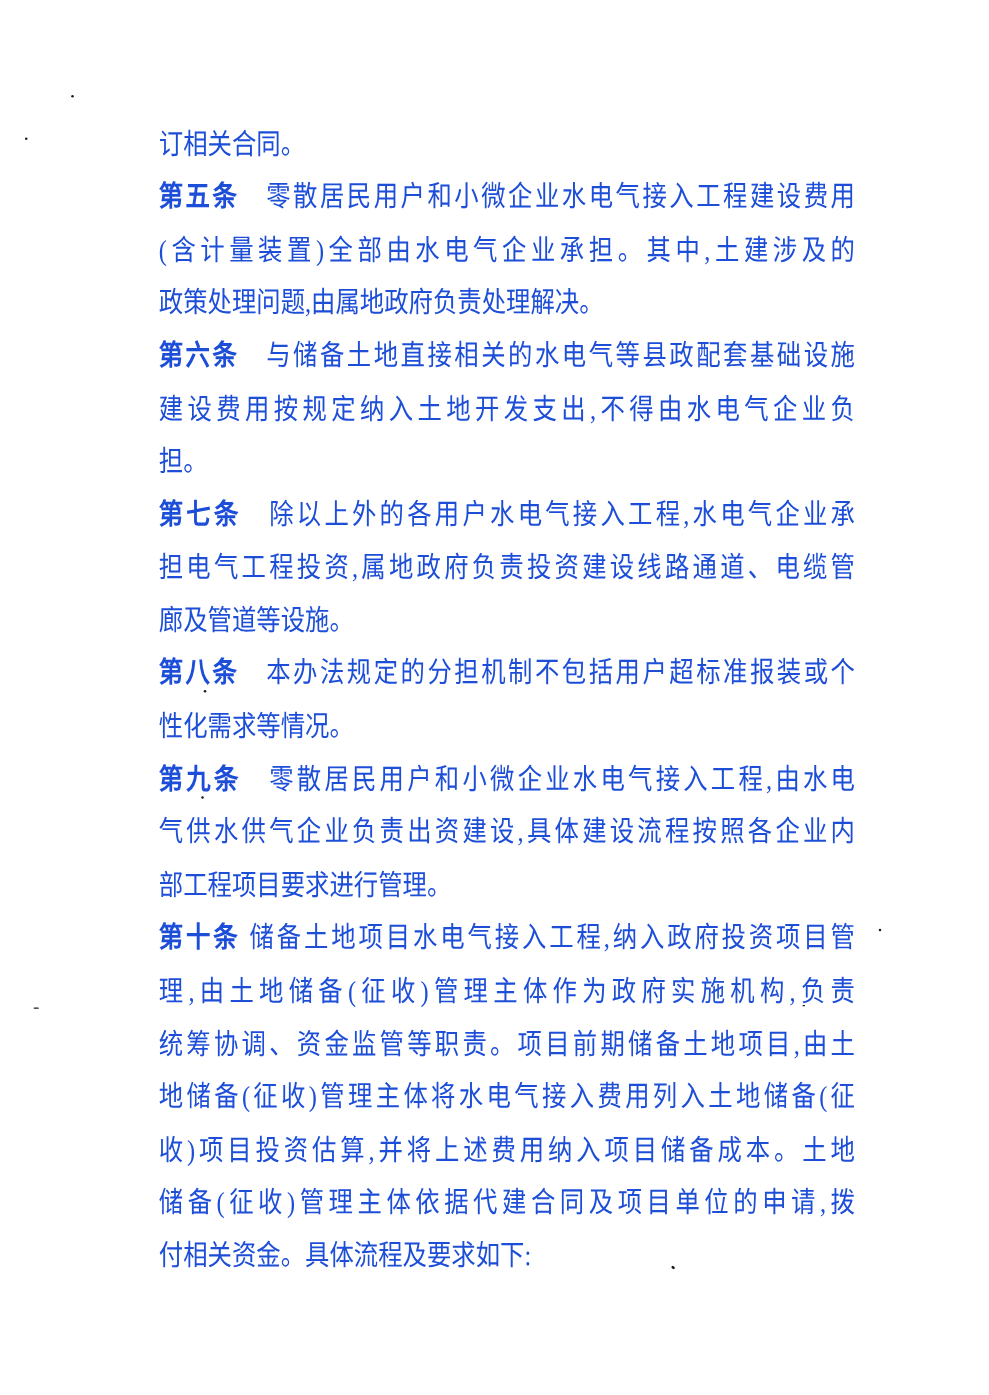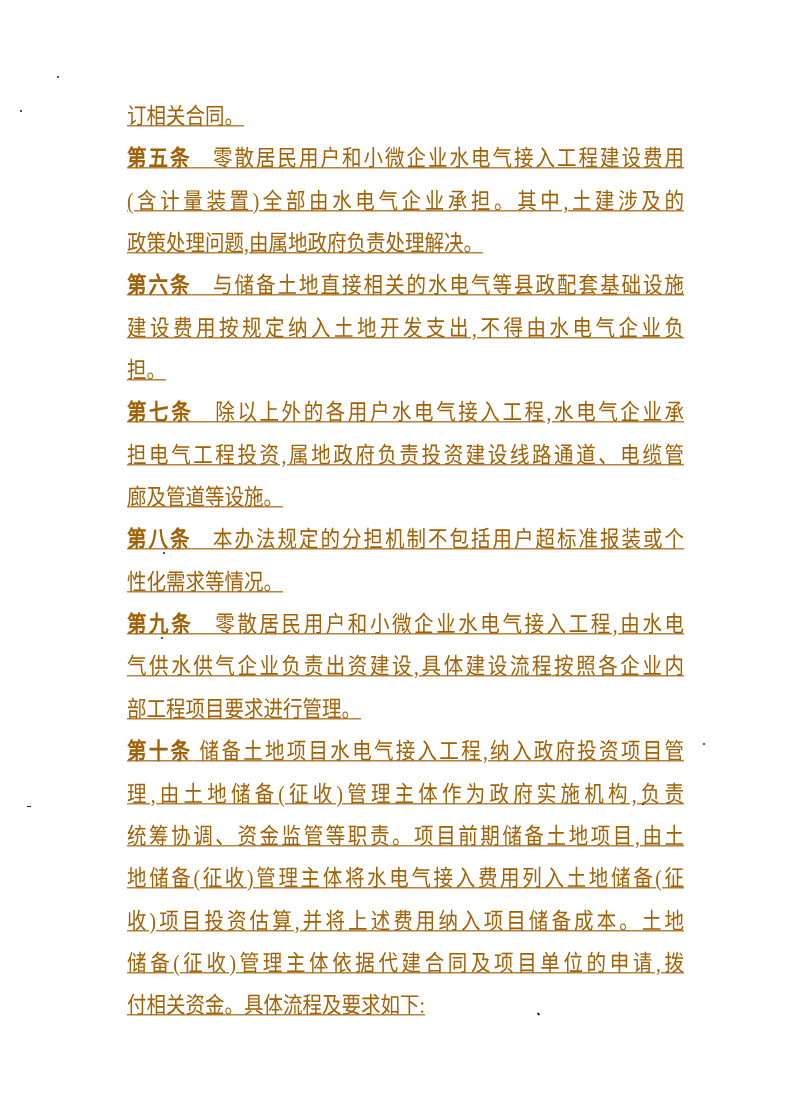--- a/index.html
+++ b/index.html
@@ -7,22 +7,21 @@
     position:relative;
     width:791px;height:1116px;
     background:#ffffff;
     overflow:hidden;
   }
   .textblock{
     position:absolute;
     left:127px;top:96px;width:557px;
     font-family:"Liberation Serif","DejaVu Serif",serif;
     font-size:19.5px;
-    color:#a16207;
-    text-decoration:underline;
+    color:#1d4ed8;
     -webkit-font-smoothing:none;
   }
   .line{
     height:42.35px;
     line-height:42.35px;
     text-align:left;
     transform:scaleY(1.18);
     transform-origin:50% 50%;
   }
   .jf{

